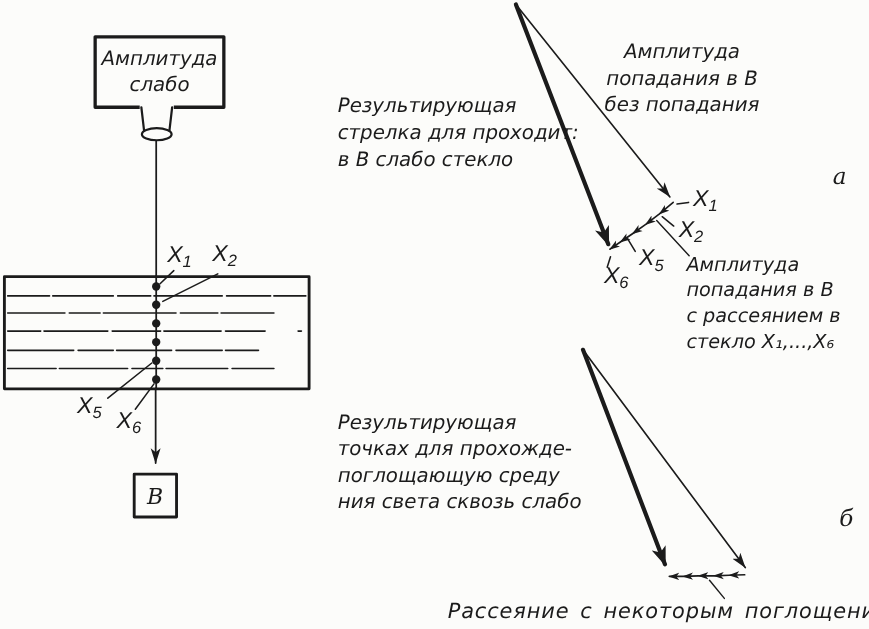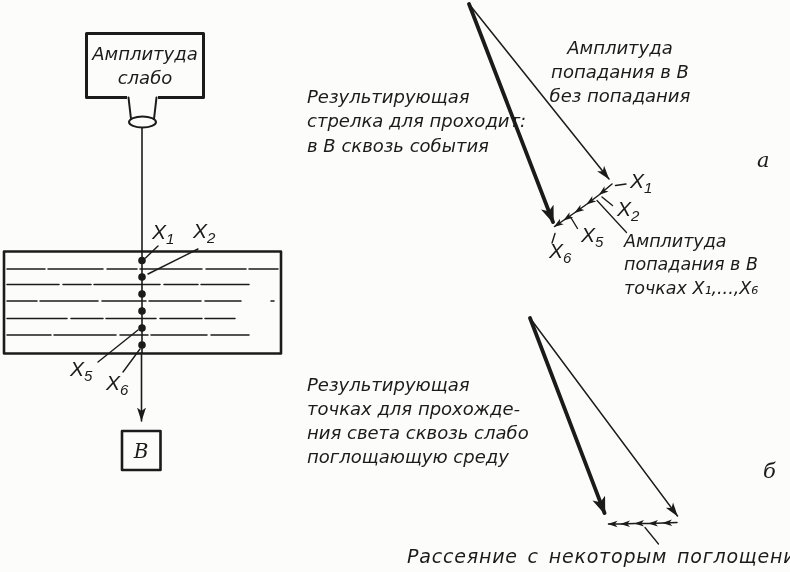--- a/index.html
+++ b/index.html
@@ -101,46 +101,47 @@
   <div class="ptlbl" style="left:70px;top:358px;"><span>X</span><span class="sub">5</span></div>
   <div class="ptlbl" style="left:106px;top:372px;"><span>X</span><span class="sub">6</span></div>
 
   <div class="boxlabel" style="left:122px;top:431px;width:38px;height:39px;font-size:20px;">
       <span>В</span>
     </div>
 
   <div class="cap" style="left:307px;top:85px;font-size:18px;line-height:1.35;">
     <div>Результирующая</div>
     <div>стрелка для проходит:</div>
-    <div>в В сквозь события</div>
+    <div>в В слабо стекло</div>
   </div>
 
   <div class="cap" style="left:532px;top:36px;width:176px;text-align:center;font-size:18px;">
     <div>Амплитуда</div>
     <div>попадания в В</div>
     <div>без попадания</div>
   </div>
 
   <div class="ptlbl" style="left:630px;top:170px;"><span>X</span><span class="sub">1</span></div>
   <div class="ptlbl" style="left:617px;top:198px;"><span>X</span><span class="sub">2</span></div>
   <div class="ptlbl" style="left:581px;top:224px;"><span>X</span><span class="sub">5</span></div>
   <div class="ptlbl" style="left:549px;top:240px;"><span>X</span><span class="sub">6</span></div>
 
   <div class="cap" style="left:624px;top:230px;font-size:17.5px;">
     <div>Амплитуда</div>
     <div>попадания в В</div>
-    <div>точках X₁,...,X₆</div>
+    <div>с рассеянием в</div>
+    <div>стекло X₁,...,X₆</div>
   </div>
 
   <div class="corner" style="left:757px;top:150px;">а</div>
 
   <div class="cap" style="left:307px;top:373px;font-size:18px;">
     <div>Результирующая</div>
     <div>точках для прохожде-</div>
+    <div>поглощающую среду</div>
     <div>ния света сквозь слабо</div>
-    <div>поглощающую среду</div>
   </div>
 
   <div class="corner" style="left:763px;top:461px;">б</div>
 
   <div class="cap" style="left:407px;top:544px;font-size:19px;letter-spacing:0.8px;word-spacing:3px;white-space:nowrap;">Рассеяние с некоторым поглощением</div>
 
 </div>
 
 </body></html>

